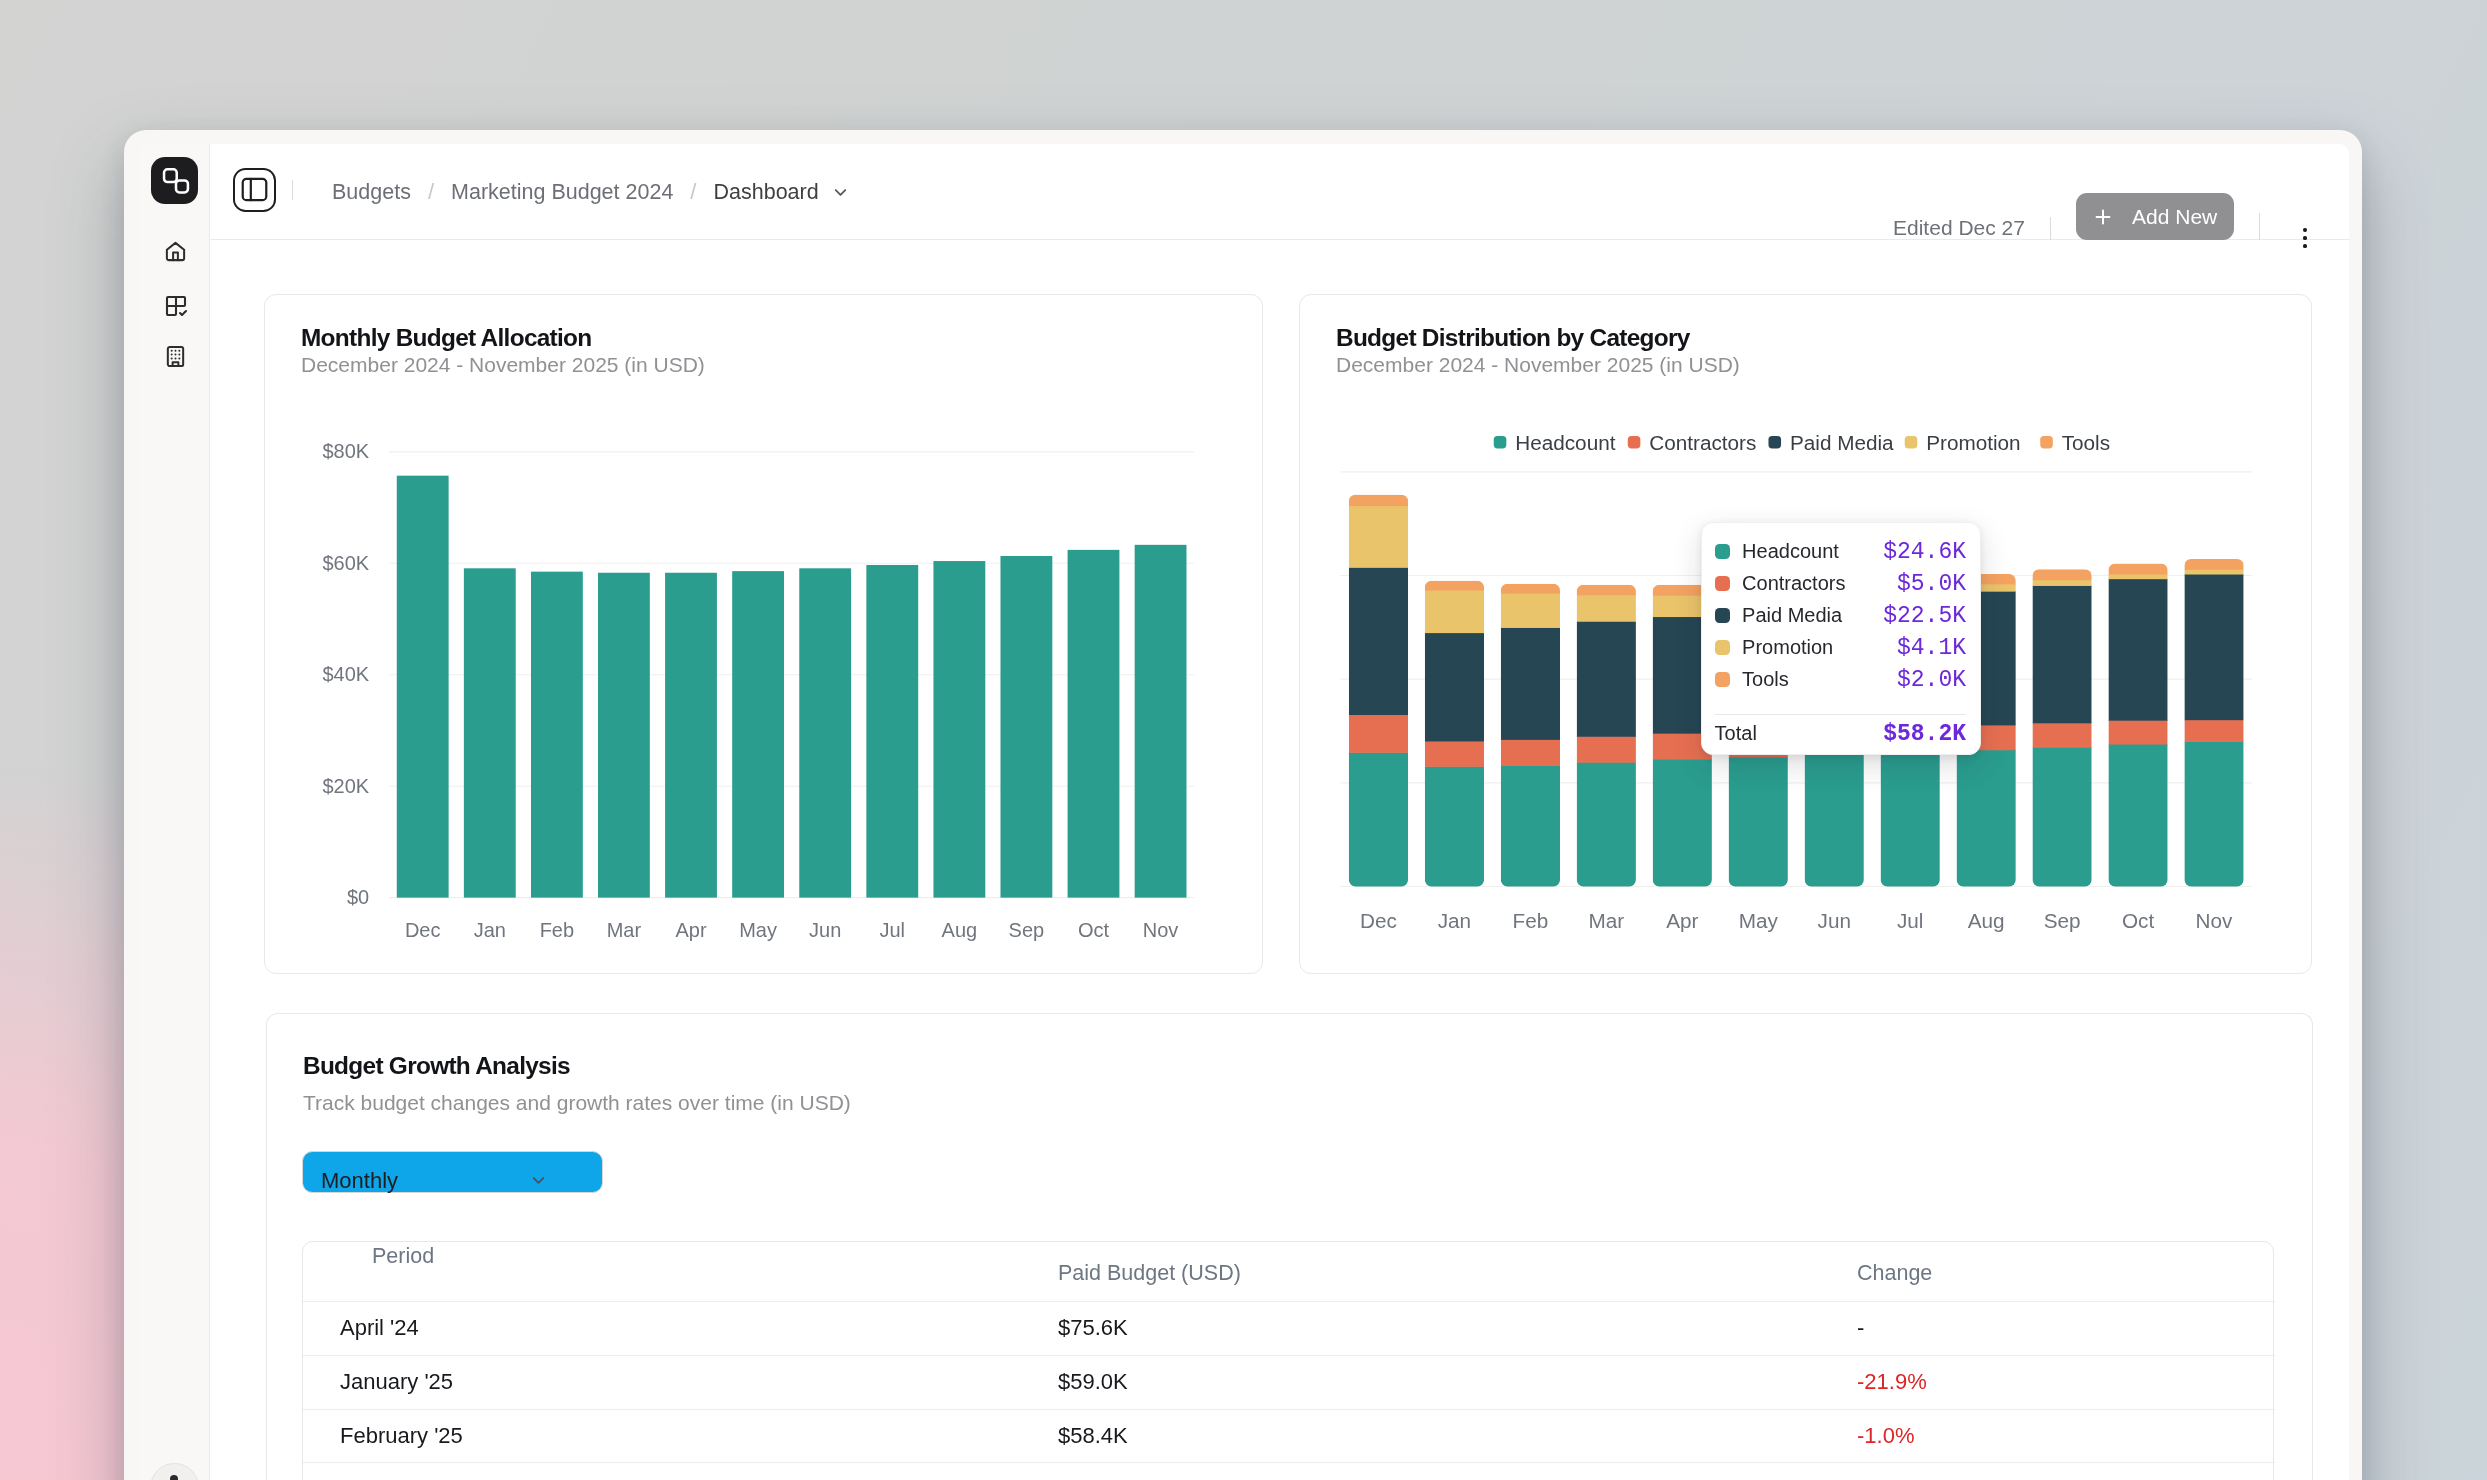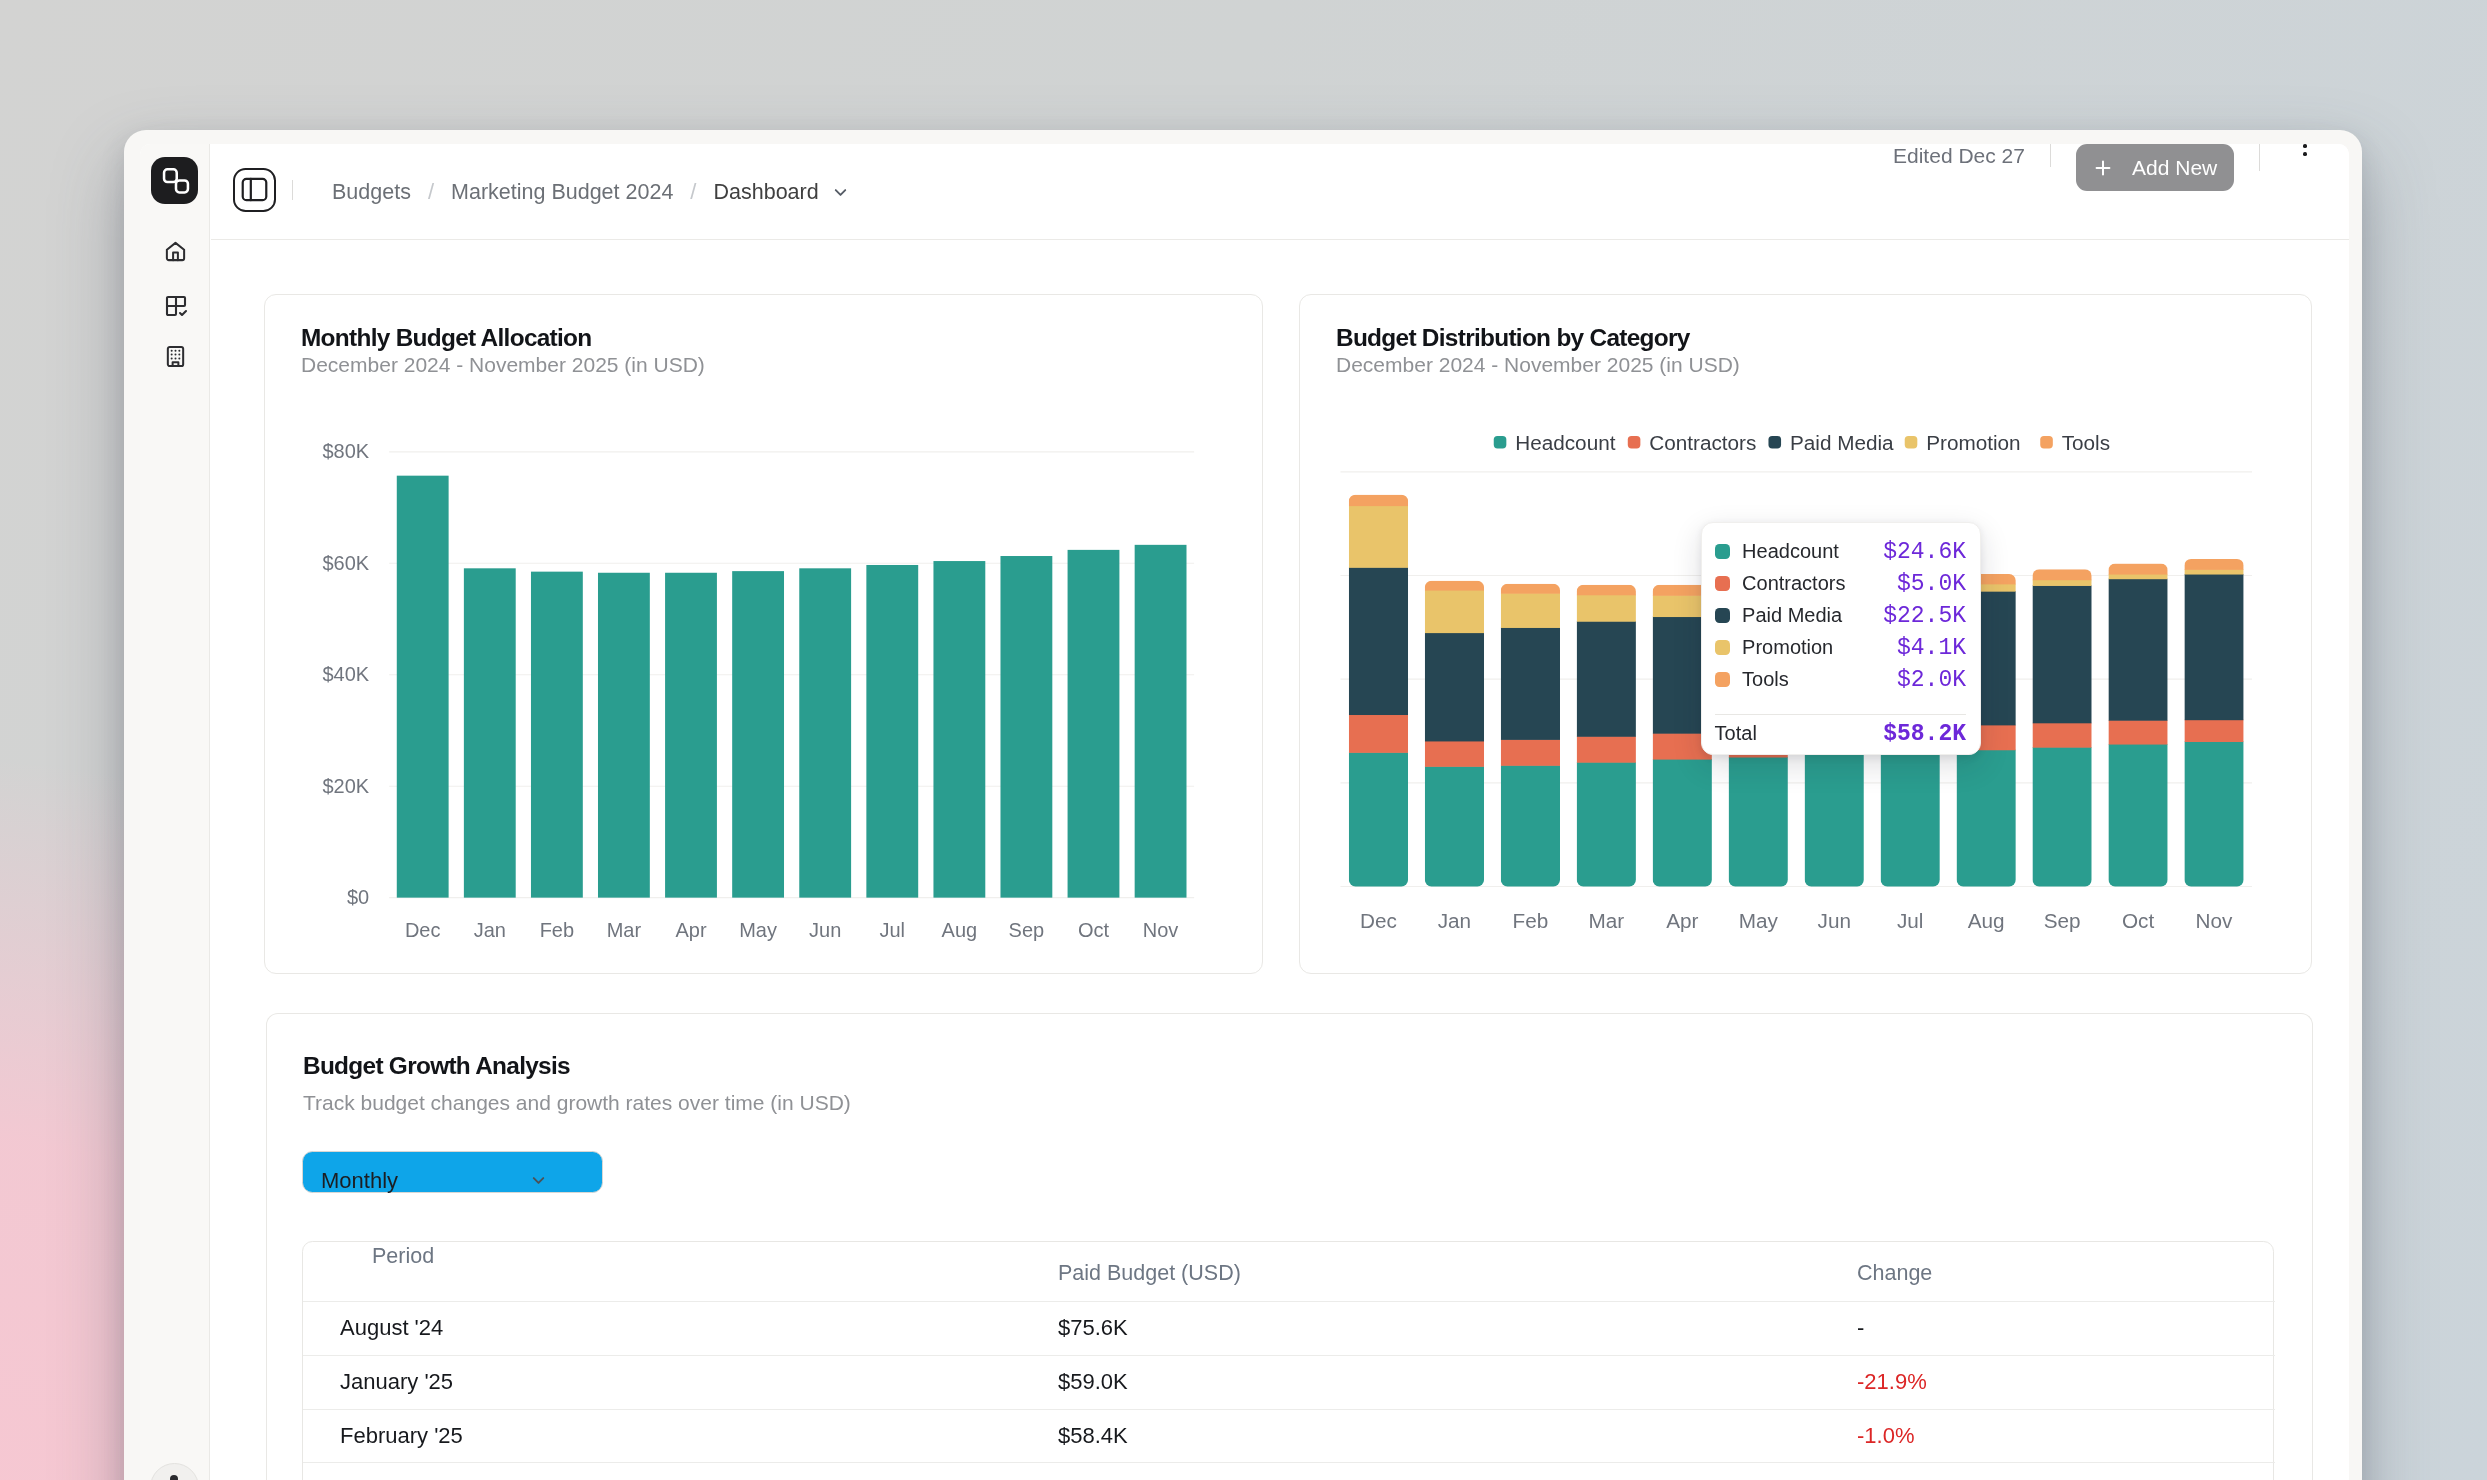--- a/index.html
+++ b/index.html
@@ -34,21 +34,21 @@
 
   
   .header { position:absolute; left:71px; top:0; width:2138px; height:96px;
     background:#fff; border-bottom:0.7px solid #ebeae7; }
   .panelbtn { position:absolute; left:22px; top:24px; width:43px; height:44px;
     border:2.2px solid #1f1f22; border-radius:12.6px; background:#fff; }
   .vdiv { position:absolute; width:0.7px; background:#dcdbd9; }
   .crumbs { position:absolute; left:121px; top:0; height:96px; display:flex; align-items:center;
     font-size:21.5px; color:#6c7076; }
   .crumbs .sep { color:#c5c8cc; margin:0 17px; font-size:22px; }
-  .hright { position:absolute; right:0; top:0; height:96px; display:flex; align-items:flex-start; }
+  .hright { position:absolute; right:0; top:0; height:96px; display:flex; align-items:flex-end; }
   .edited { font-size:21px; color:#6d717a; }
   .addnew { width:158px; height:47px; border-radius:11px; background:#909092; color:#fff;
     font-size:21px; display:flex; align-items:center; justify-content:center; }
   .kebab { width:3.7px; height:3.7px; border-radius:50%; background:#1a1a1c;
     box-shadow:0 -8.1px 0 #1a1a1c, 0 8.1px 0 #1a1a1c; }
 
   
   .card { position:absolute; background:#fff; border:0.7px solid #e9e8e5; border-radius:12px; }
   .ctitle { position:absolute; font-size:24.4px; font-weight:bold; color:#121418; letter-spacing:-0.7px; }
   .csub { position:absolute; font-size:21px; color:#8f9195; }
@@ -378,21 +378,21 @@
   <span>Monthly</span>
   <svg style="position:absolute; right:54px; top:19px;" width="19" height="19" viewBox="0 0 24 24" fill="none" stroke="#4b5158" stroke-width="2.4" stroke-linecap="round" stroke-linejoin="round">
       <path d="m6 9 6 6 6-6"></path>
     </svg>
 </div>
 <div class="gtable">
   <div class="trh" style="left:37px; top:2px;margin-left:32px;">Period</div>
   <div class="trh" style="left:755px; top:19px;">Paid Budget (USD)</div>
   <div class="trh" style="left:1554px; top:19px;">Change</div>
   <div class="rowline" style="top:59px;"></div>
-  <div class="trc" style="left:37px; top:73px;">August '24</div>
+  <div class="trc" style="left:37px; top:73px;">April '24</div>
   <div class="trc" style="left:755px; top:73px;">$75.6K</div>
   <div class="trc" style="left:1554px; top:73px;">-</div>
   <div class="rowline" style="top:113px;"></div>
   <div class="trc" style="left:37px; top:127px;">January '25</div>
   <div class="trc" style="left:755px; top:127px;">$59.0K</div>
   <div class="trc red" style="left:1554px; top:127px;">-21.9%</div>
   <div class="rowline" style="top:167px;"></div>
   <div class="trc" style="left:37px; top:181px;">February '25</div>
   <div class="trc" style="left:755px; top:181px;">$58.4K</div>
   <div class="trc red" style="left:1554px; top:181px;">-1.0%</div>

